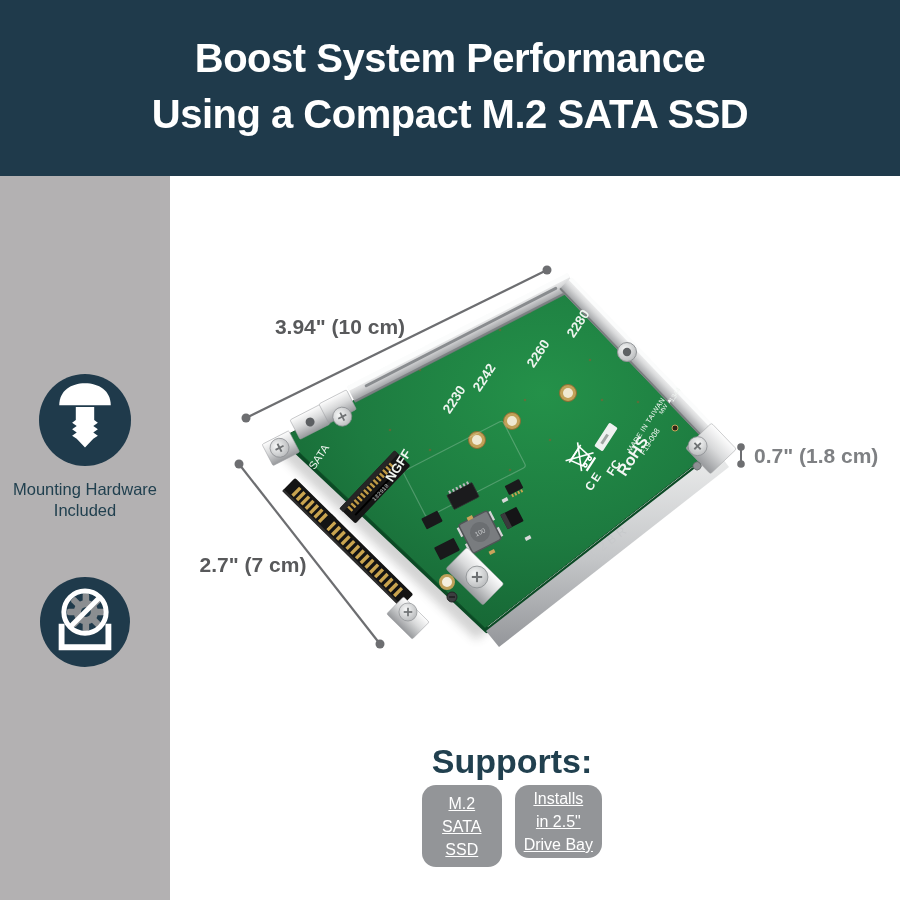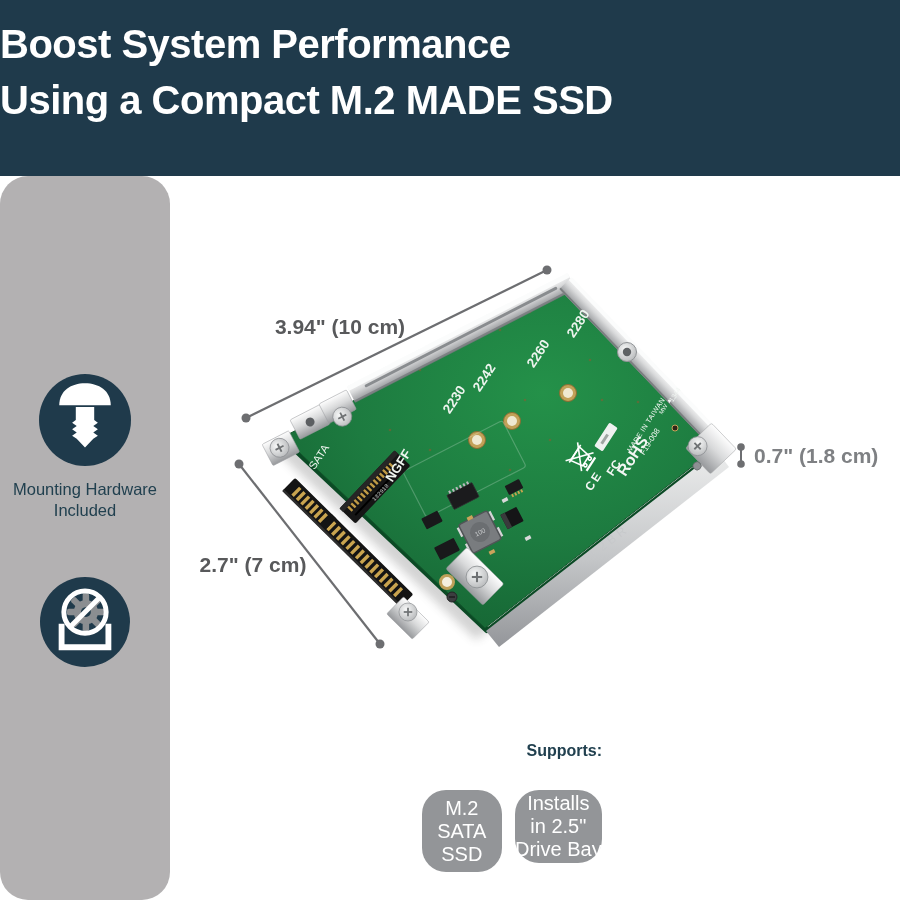--- a/index.html
+++ b/index.html
@@ -6,55 +6,55 @@
     --header_bg:#1f3a4b; --sidebar_bg:#b3b1b2; --badge_bg:#939598;
     --navy_text:#21404f; --dim_text:#58595b; --dim_text_light:#7e8083;
     --pcb_green:#1d7b40; --white:#ffffff;
   }
   *{margin:0;padding:0;box-sizing:border-box;}
   body{background:#ffffff;font-family:"Liberation Sans",sans-serif;}
   .page{position:relative;width:900px;height:900px;background:#ffffff;overflow:hidden;}
 
   
   .banner{position:absolute;left:0;top:0;width:900px;height:176px;
-    background:var(--header_bg);color:var(--white);padding-top:16px;}
+    background:var(--header_bg);color:var(--white);text-align:center;padding-top:30px;}
   .title-line{font-size:40px;line-height:56px;font-weight:bold;letter-spacing:-.5px;}
 
   
-  .sidebar{position:absolute;left:0;top:176px;width:170px;height:724px;background:var(--sidebar_bg);border-radius:28px;}
+  .sidebar{position:absolute;left:0;top:176px;width:170px;height:724px;background:var(--sidebar_bg);}
   .feature{position:absolute;left:0;right:0;text-align:center;}
   .feature-1{top:198px;}
   .feature-2{top:401px;}
   .icon-circle{width:92px;height:92px;border-radius:50%;background:var(--header_bg);
     margin:0 auto;display:flex;align-items:center;justify-content:center;}
   .feature-2 .icon-circle{width:90px;height:90px;}
   .feature-label{margin-top:13px;font-size:16.5px;line-height:21px;color:var(--navy_text);white-space:pre-line;}
 
   
   .stage{position:absolute;left:170px;top:176px;width:730px;height:724px;background:#ffffff;}
   .diagram{position:absolute;left:0;top:24px;width:730px;height:540px;font-family:"Liberation Sans",sans-serif;}
 
   
   .supports{position:absolute;left:252px;top:566px;width:180px;text-align:center;}
-  .supports h2{font-size:16px;font-weight:bold;color:var(--navy_text);margin-bottom:30px;text-align:right;}
+  .supports h2{font-size:34px;font-weight:bold;color:var(--navy_text);margin-bottom:4px;}
   .badges{display:flex;justify-content:center;gap:13px;}
-  .badge{background:var(--badge_bg);color:var(--white);border-radius:24px;
+  .badge{background:var(--badge_bg);color:var(--white);border-radius:14px;
     display:flex;align-items:center;justify-content:center;text-align:center;
-    white-space:pre-line;font-size:20px;line-height:23px;}
+    white-space:pre-line;font-size:16px;line-height:23px;text-decoration:underline;}
   .badge-1{width:82px;height:82px;}
   .badge-2{width:90px;height:73px;}
 </style>
 </head>
 <body>
 
 <div class="page">
 
   <header class="banner">
     <div class="title-line">Boost System Performance</div>
-    <div class="title-line">Using a Compact M.2 MADE SSD</div>
+    <div class="title-line">Using a Compact M.2 SATA SSD</div>
   </header>
 
   <aside class="sidebar">
     <div class="feature feature-1">
       <div class="icon-circle">
         <svg width="92" height="92" viewBox="-50 -50 100 100">
           <path fill="#ffffff" d="M-28,-16 L28,-16 C28,-32 15,-40 0,-40 C-15,-40 -28,-32 -28,-16 Z"></path>
           <path fill="#ffffff" d="M-10,-14 L10,-14 L10,0 L14,3 L9,6.5 L14,10 L9,13.5 L14,17 L9,20.5 L0,30 L-9,20.5 L-14,17 L-9,13.5 L-14,10 L-9,6.5 L-14,3 L-10,0 Z"></path>
         </svg>
       </div>

